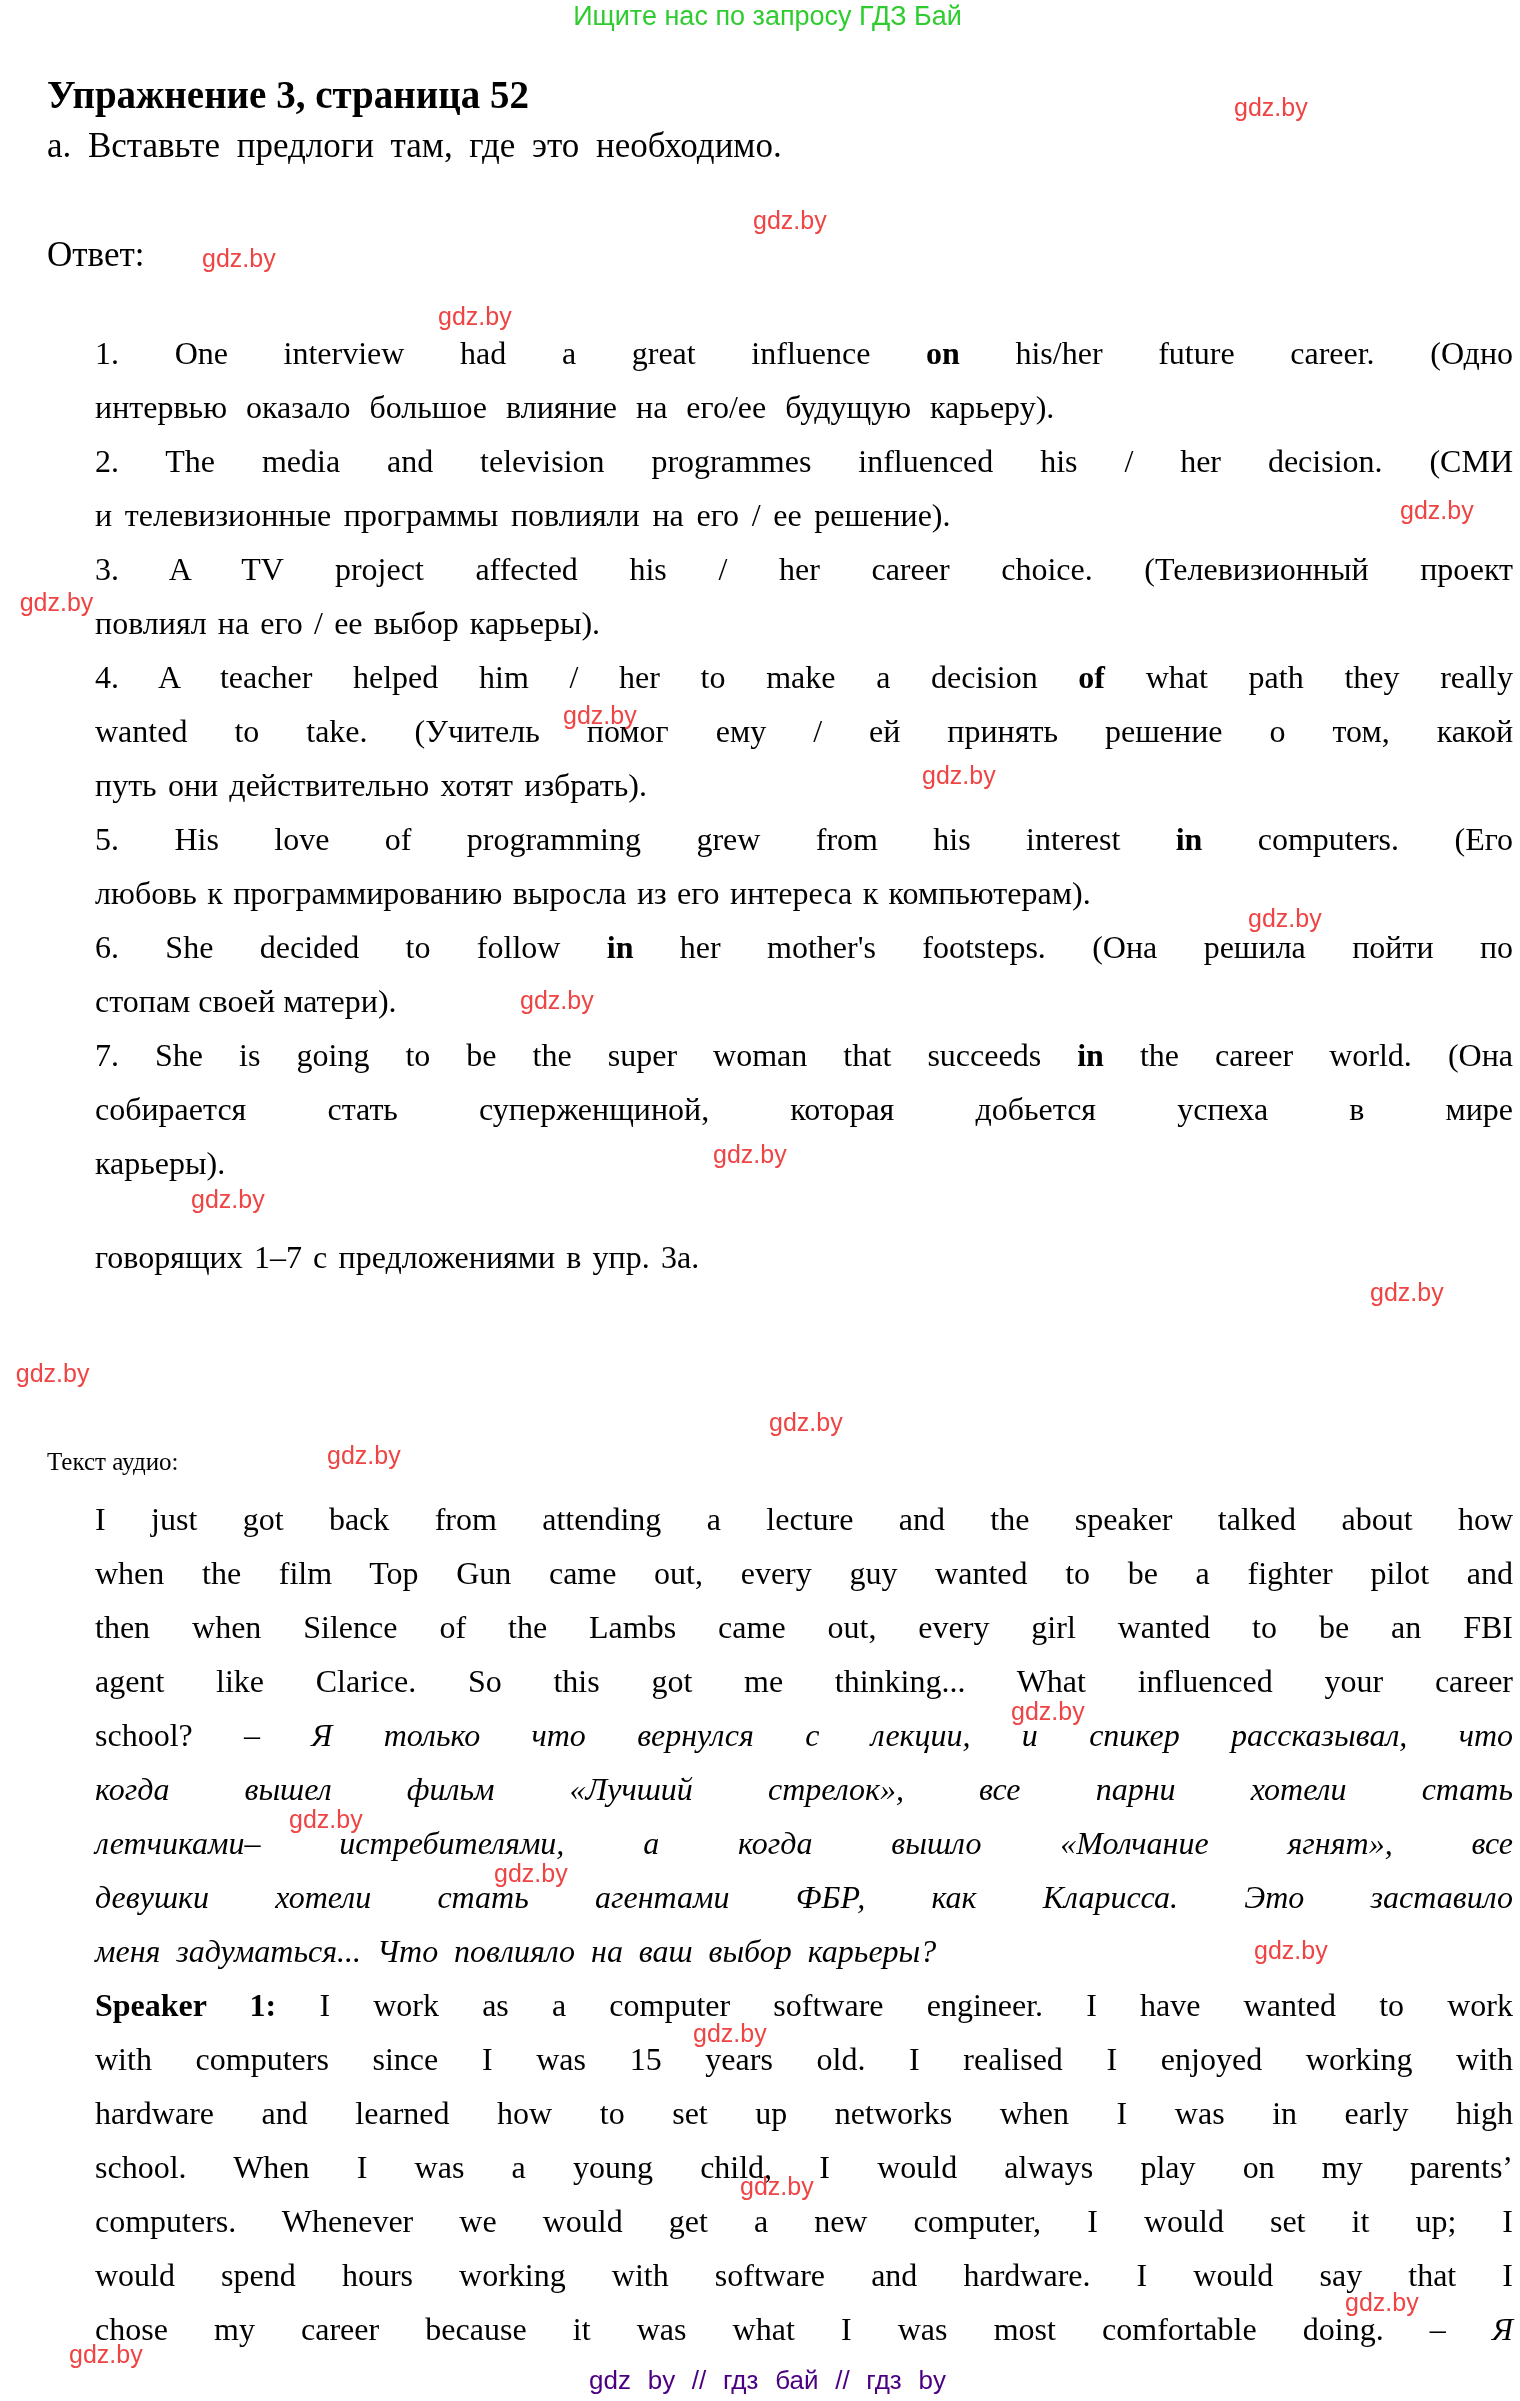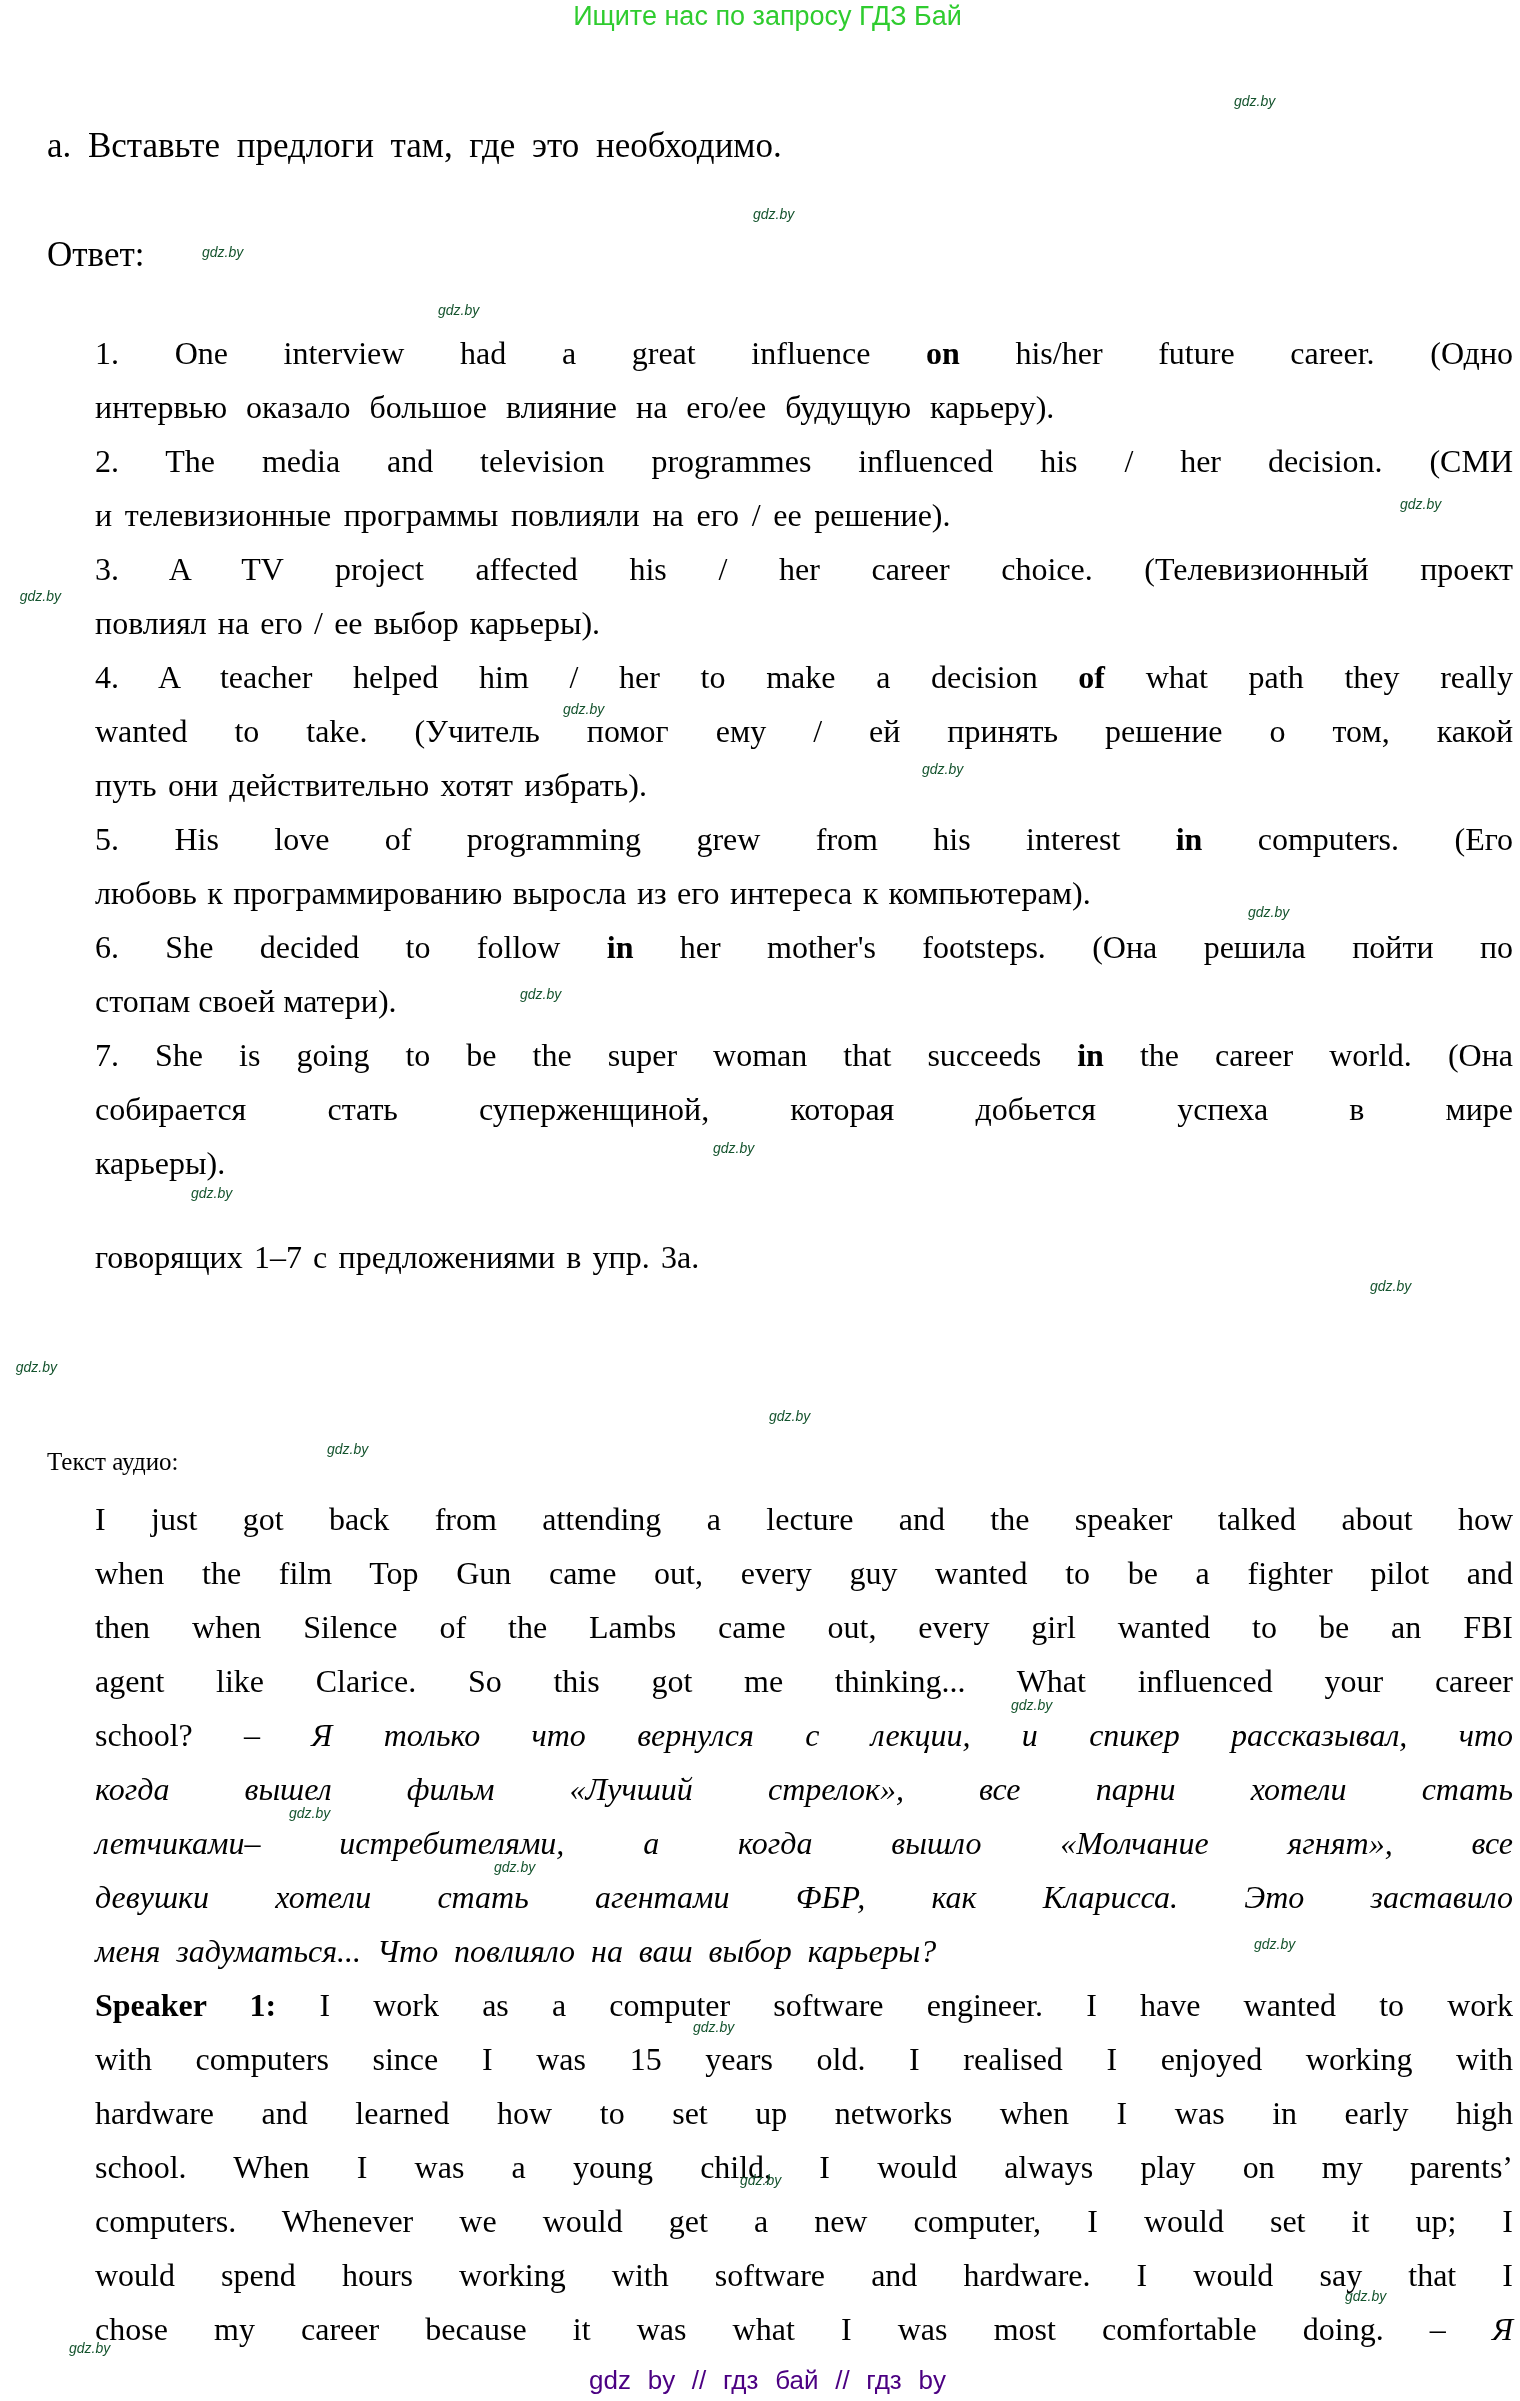--- a/index.html
+++ b/index.html
@@ -29,30 +29,31 @@
     position:absolute; left:47px; width:1418px;
     font-size:32px; line-height:54px;margin-left:48px;
   }
   #answers-block { top:326px; }
   #taskb-block   { top:1230px; }
   #audio-block   { top:1492px; }
   .tline { min-height:54px; }
   .tline.just { text-align:justify; text-align-last:justify; }
   .wm {
     position:absolute; font-family:"Liberation Sans", sans-serif;
-    font-size:14px; color:#14532d; white-space:nowrap;font-style:italic;
+    font-size:25px; color:#ef4444; white-space:nowrap;
   }
 </style>
 </head>
 <body>
 
 <div id="page">
 
   <div class="banner-top" style="color: rgb(47, 204, 47);">Ищите нас по запросу ГДЗ Бай</div>
 
+  <div class="h1">Упражнение 3, страница 52</div>
 
   <div class="line-a">а. Вставьте предлоги там, где это необходимо.</div>
 
   <div class="answer-label">Ответ:</div>
 
   <div id="answers-block" class="flow">
       <div class="tline just"><span>1. One interview had a great influence </span><span style="font-weight: bold;">on</span><span> his/her future career. (Одно</span></div>
       <div class="tline" style="word-spacing: 11px;"><span>интервью оказало большое влияние на его/ее будущую карьеру).</span></div>
       <div class="tline just"><span>2. The media and television programmes influenced his / her decision. (СМИ</span></div>
       <div class="tline" style="word-spacing: 4.7px;"><span>и телевизионные программы повлияли на его / ее решение).</span></div>

